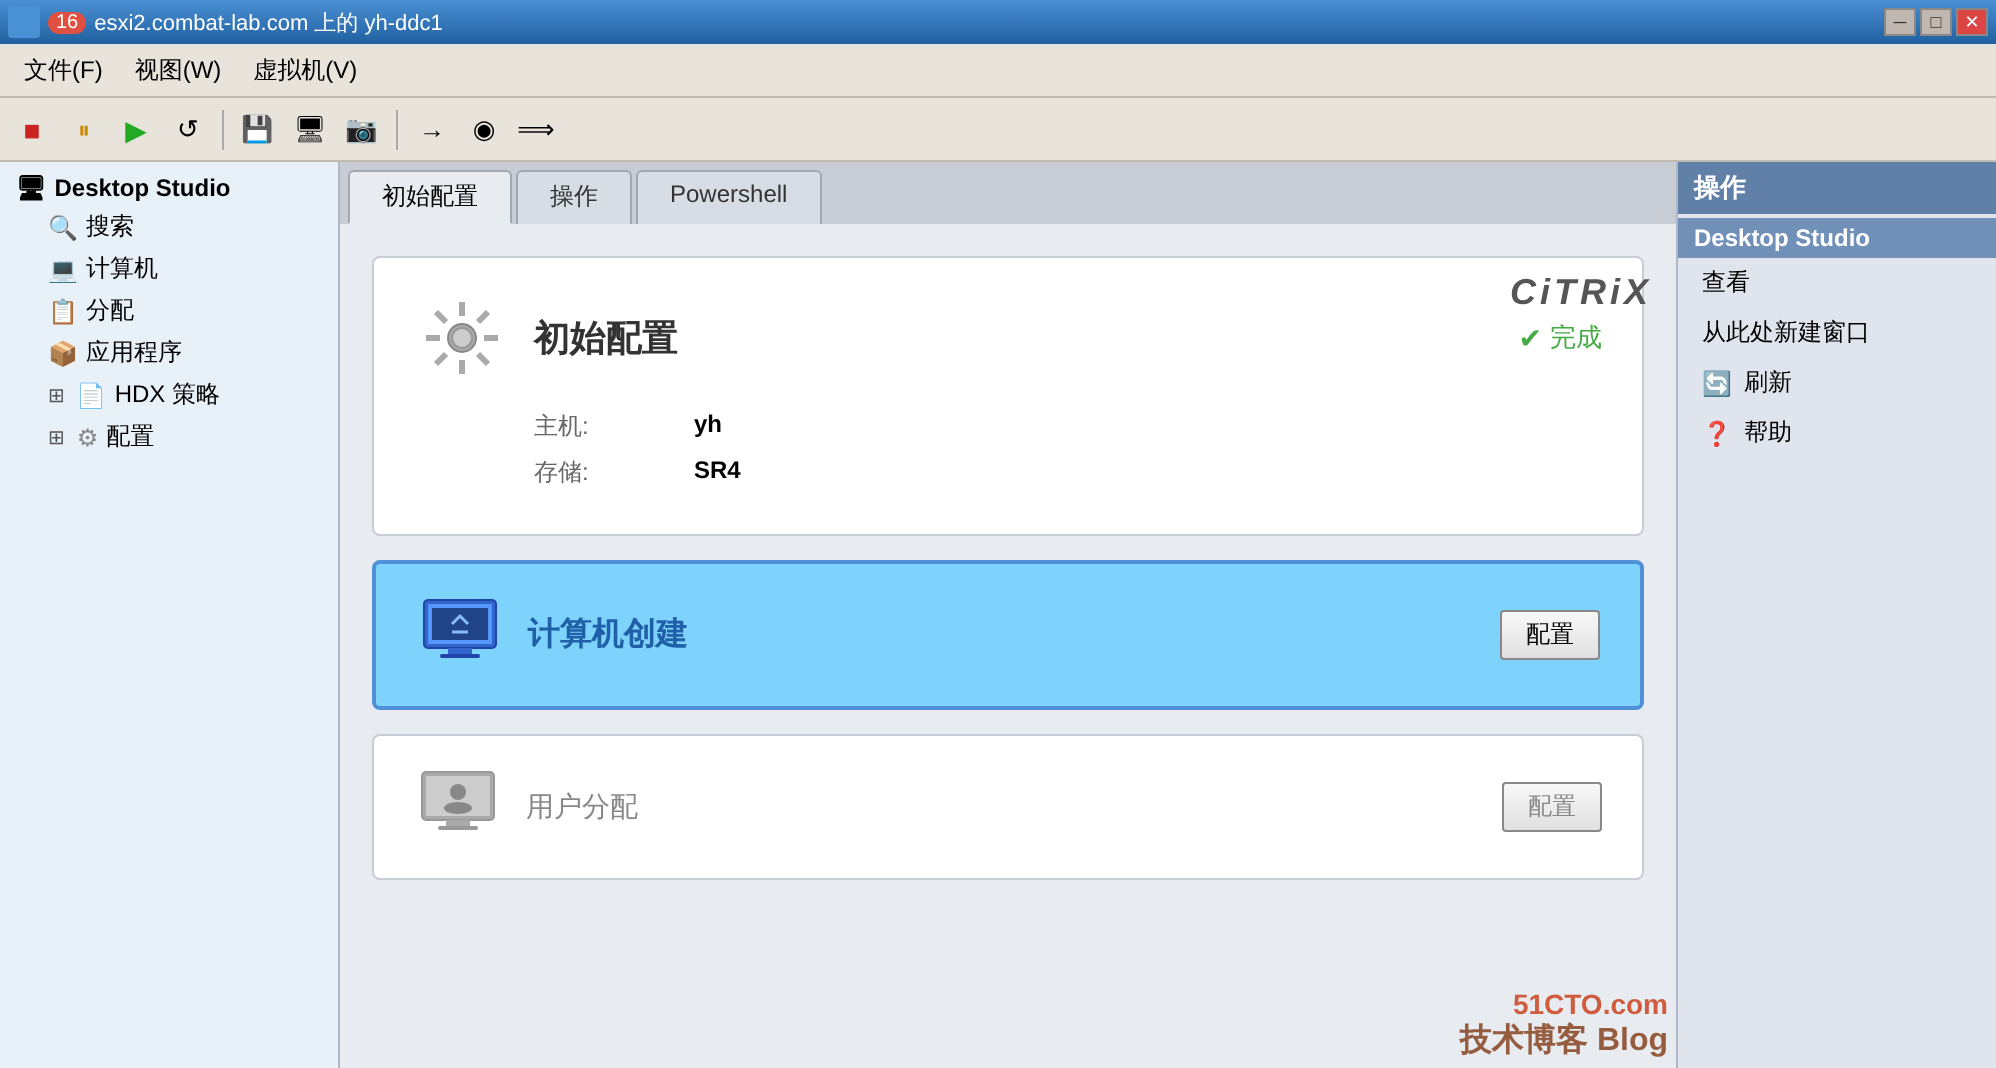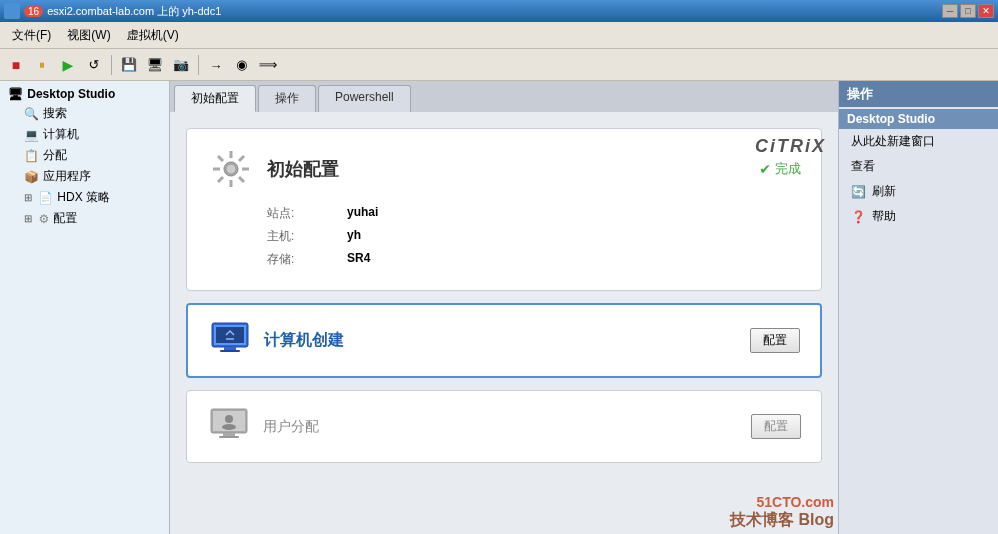--- a/index.html
+++ b/index.html
@@ -199,21 +199,21 @@
       color: #666;
       width: 80px;
     }
     .card-value {
       font-weight: bold;
       color: #000;
     }
 
     
     .card-computer {
-      background: #ffffff;
+      background: #7dd3fc;
       border: 2px solid #5090d8;
       border-radius: 4px;
       margin-bottom: 12px;
       padding: 12px 20px;
       display: flex;
       align-items: center;
     }
     .card-computer-title {
       font-size: 16px;
       font-weight: bold;
@@ -413,24 +413,20 @@
             </svg>
           </div>
           <div class="card-title">初始配置</div>
           <div class="card-status">
             <span style="color:#44aa44; font-size:14px;">✔</span>
             <span>完成</span>
           </div>
         </div>
         <div class="card-body">
           <div class="card-row">
-            <span class="card-label">站点:</span>
-            <span class="card-value">yuhai</span>
-          </div>
-          <div class="card-row">
             <span class="card-label">主机:</span>
             <span class="card-value">yh</span>
           </div>
           <div class="card-row">
             <span class="card-label">存储:</span>
             <span class="card-value">SR4</span>
           </div>
         </div>
       </div>
 
@@ -470,24 +466,24 @@
         <div class="watermark-sub">技术博客 Blog</div>
       </div>
 
     </div>
   </div>
 
   <div class="right-panel">
     <div class="right-panel-title">操作</div>
     <div class="right-panel-section">Desktop Studio</div>
     <div class="right-panel-item">
+      <span>查看</span>
+    </div>
+    <div class="right-panel-item">
       <span>从此处新建窗口</span>
-    </div>
-    <div class="right-panel-item">
-      <span>查看</span>
     </div>
     <div class="right-panel-item">
       <span style="color:#4488cc;">🔄</span>
       <span>刷新</span>
     </div>
     <div class="right-panel-item">
       <span style="color:#4488cc;">❓</span>
       <span>帮助</span>
     </div>
   </div>

